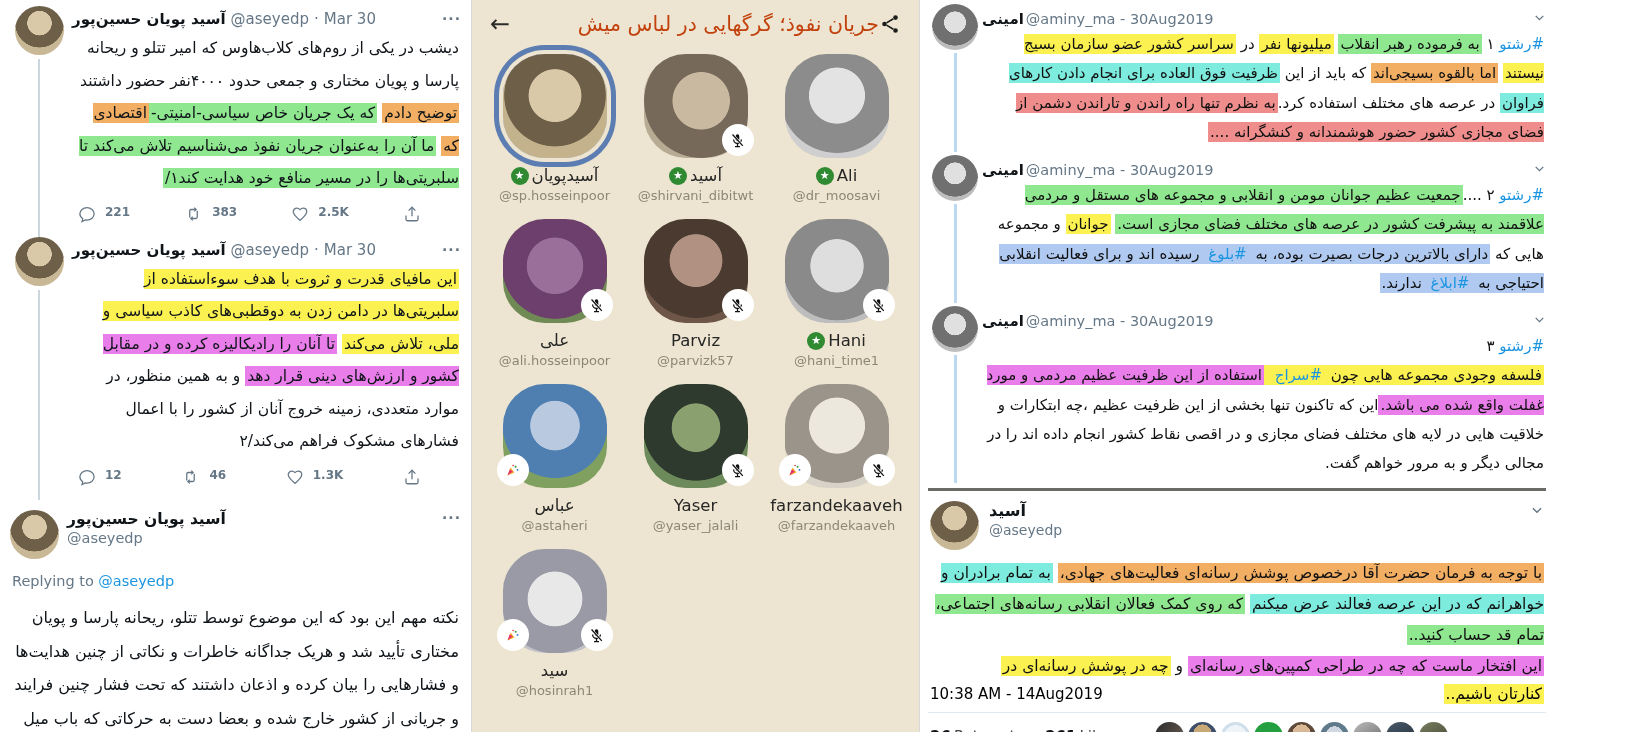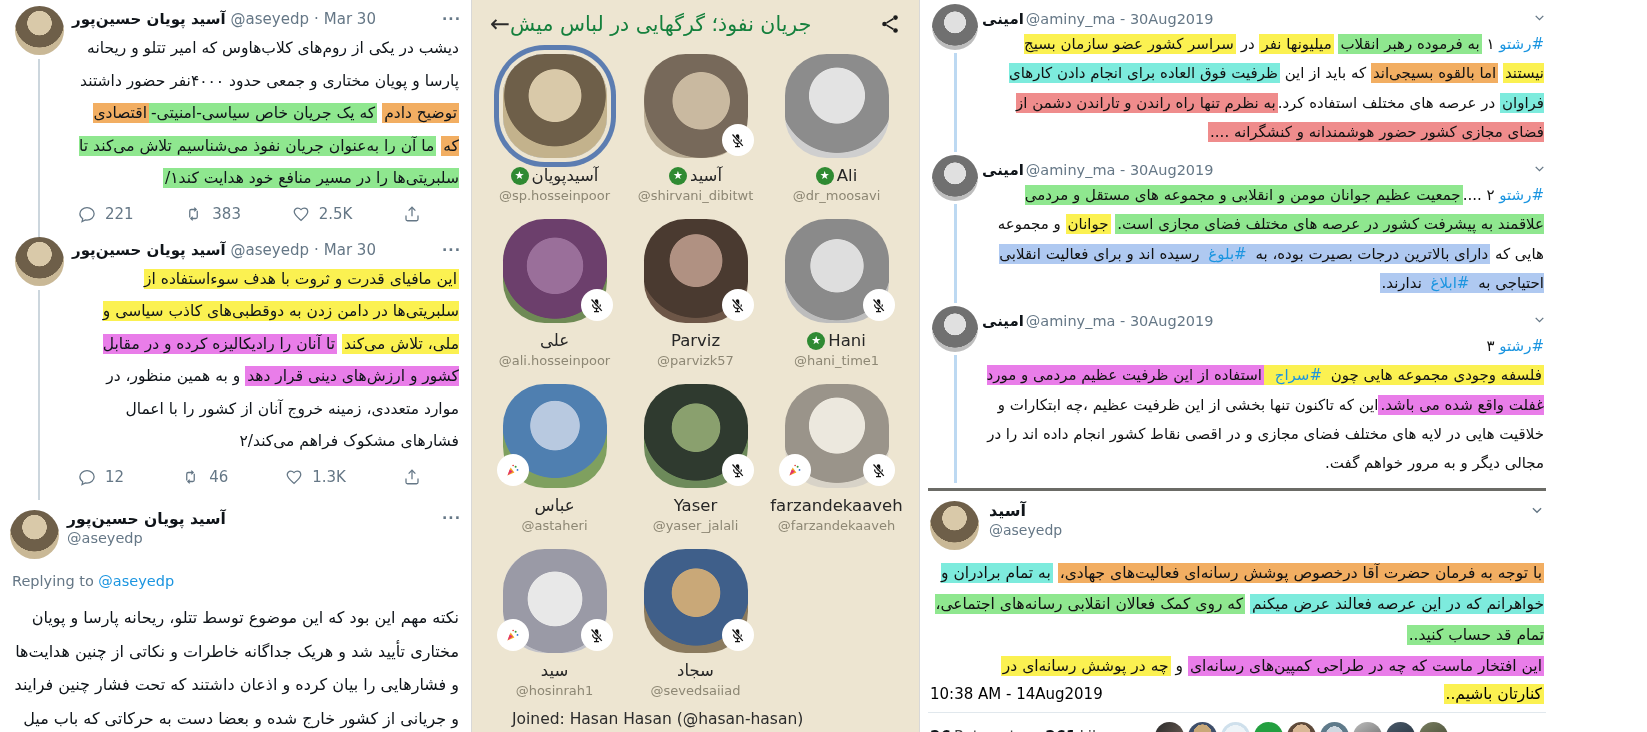--- a/index.html
+++ b/index.html
@@ -26,38 +26,38 @@
   .av{ border-radius:50%; flex:none; }
   .av-49{ width:49px; height:49px; }
   .av-pooyan{ background:radial-gradient(circle at 50% 35%, #d9c9a9 0 30%, #6e5f49 31% 60%, #c9b896 61%); }
   .thread{ width:2px; flex:1; background:#ccd6dd; margin-top:4px; }
   .tw-main{ flex:1; min-width:0; padding-left:4px; }
   .tw-head{ display:flex; align-items:baseline; gap:5px; font-size:15px; padding-top:4px; }
   .tw-head b{ color:#0f1419; font-size:15px; }
   .more-btn{ margin-left:auto; color:#657786; letter-spacing:1px; font-weight:bold; cursor:pointer; font-size:14px; }
   .tw-body{ direction:rtl; text-align:right; font-size:15.5px; line-height:2.1; color:#0f1419; padding:4px 2px 2px 2px; }
   .actions{ display:flex; align-items:center; padding:8px 40px 14px 6px; justify-content:space-between; }
-  .act{ display:flex; align-items:center; gap:9px; color:#657786; font-size:15px; cursor:pointer; }
+  .act{ display:flex; gap:9px; color:#657786; font-size:12px; cursor:pointer;font-weight:bold; }
   .act svg{ display:block; }
 
   .detail-head{ display:flex; align-items:flex-start; padding-top:10px; }
   .detail-names{ padding-left:8px; }
   .detail-names b{ display:block; font-size:15.5px; color:#0f1419; direction:rtl; text-align:left; }
   .detail-names span{ font-size:14.5px; }
   .replying{ font-size:14.5px; padding:14px 2px 2px 2px; }
   .detail-body{ direction:rtl; text-align:right; font-size:16px; line-height:2.1; color:#0f1419; padding:10px 2px 4px 2px; }
   .translate{ font-size:14.5px; padding:6px 2px; cursor:pointer; }
   .timestamp{ font-size:14.5px; padding:8px 2px 12px 2px; }
   .hr{ height:1px; background:#e1e8ed; }
 
   
   .panel-mid{ width:447px; height:732px; background:#ede5d1; flex:none; padding:0 10px; overflow:hidden; }
   .ch-header{ display:flex; align-items:center; padding:12px 8px 4px 8px; }
   .ch-back{ font-size:24px; color:#2b2b2b; cursor:pointer; line-height:1; }
-  .ch-title{ flex:1; text-align:left; direction:rtl; font-size:20.5px; color:#15803d; }
+  .ch-title{ flex:1; text-align:right; direction:rtl; font-size:20.5px; color:#c2410c; }
   .ch-share{ cursor:pointer; display:flex; }
   .ch-grid{ display:grid; grid-template-columns:1fr 1fr 1fr; padding:14px 2px 0 2px; row-gap:16px; }
   .ch-cell{ display:flex; flex-direction:column; align-items:center; cursor:pointer; }
   .ch-av-wrap{ position:relative; width:104px; height:104px; }
   .ch-av{ width:100%; height:100%; border-radius:40%; }
   .ch-ring{ box-shadow:0 0 0 4px #ede5d1, 0 0 0 9px #5c7db1; }
   .badge{ position:absolute; width:32px; height:32px; background:#fff; border-radius:50%; display:flex; align-items:center; justify-content:center; }
   .badge-mute{ right:-6px; bottom:2px; }
   .badge-party{ left:-6px; bottom:2px; }
   .ch-name{ display:flex; align-items:center; gap:3px; margin-top:8px; font-size:16.5px; color:#262626; }
@@ -438,41 +438,22 @@
                 <path d="M5 3.5 19.5 19.5" stroke="#111" stroke-width="1.8"></path>
               </svg>
             </span>
         </div>
         <div class="ch-name">
             <span>سید</span>
           </div>
         <div class="ch-handle">@hosinrah1</div>
       </div>
 
-      <div class="ch-cell">
-        <div class="ch-av-wrap">
-            <div class="ch-av cav12"></div>
-          <span class="badge badge-mute">
-              <svg width="17" height="17" viewBox="0 0 24 24">
-                <rect x="9.5" y="3" width="5" height="10" rx="2.5" fill="#111"></rect>
-                <path d="M6.5 10.5a5.5 5.5 0 0 0 11 0" fill="none" stroke="#111" stroke-width="1.8"></path>
-                <path d="M12 16v4M8.5 20.5h7" stroke="#111" stroke-width="1.8" fill="none"></path>
-                <path d="M5 3.5 19.5 19.5" stroke="#fff" stroke-width="3.4"></path>
-                <path d="M5 3.5 19.5 19.5" stroke="#111" stroke-width="1.8"></path>
-              </svg>
-            </span>
-        </div>
-        <div class="ch-name">
-            <span>سجاد</span>
-          </div>
-        <div class="ch-handle">@sevedsaiiad</div>
-      </div>
-    </div>
-
-    <div class="ch-joined">Joined: Hasan Hasan (@hasan-hasan)</div>
+    </div>
+
   </div>
 
   <div class="panel-right">
 
     <div class="rtw">
       <div class="rtw-gutter">
         <div class="av av-46 av-amini"></div>
         <div class="rthread"></div>
       </div>
       <div class="rtw-main">

